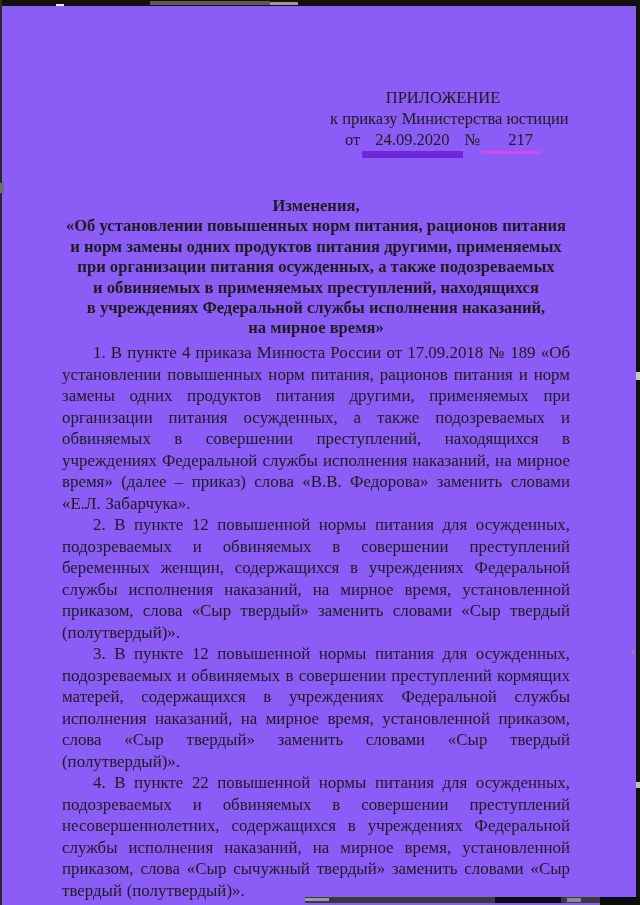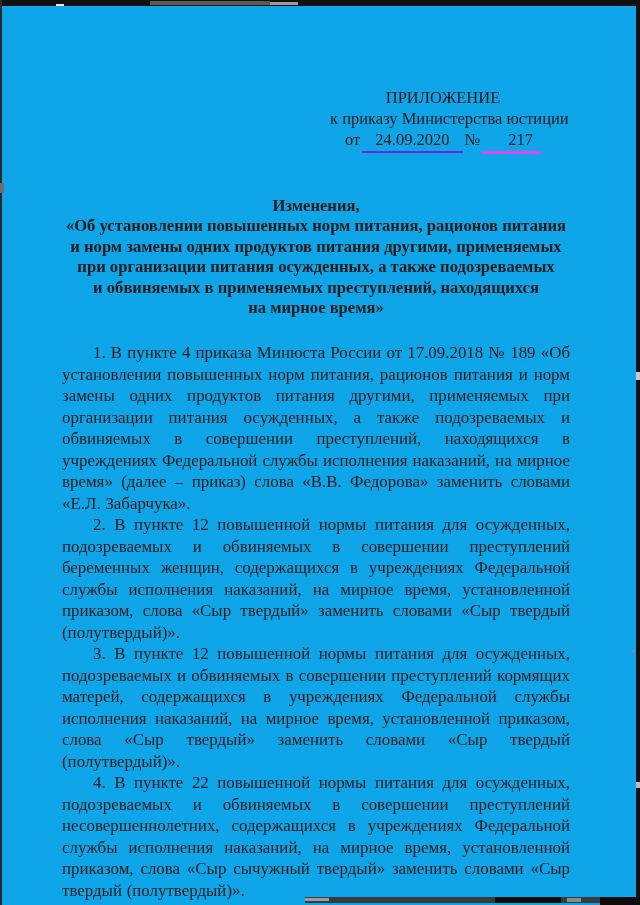--- a/index.html
+++ b/index.html
@@ -1,20 +1,20 @@
 <!DOCTYPE html>
 <html lang="ru"><head>
 <meta charset="utf-8">
 <style>
   html, body { margin: 0; padding: 0; background: #ffffff; }
   .page {
     position: relative;
     width: 640px;
     height: 905px;
-    background: #0ea5e9;
+    background: #8b5cf6;
     overflow: hidden;
     font-family: "Liberation Serif", "DejaVu Serif", serif;
     color: #1c1c1c;
   }
   
   .scan-bar-top {
     position: absolute; top: 0; left: 0; width: 640px; height: 6px;
     background: #101010;
   }
   .scan-bar-top .seg1 { position: absolute; left: 150px; top: 1px; width: 120px; height: 4px; background: #5a5a5a; }
@@ -41,21 +41,21 @@
   .scan-corner-br { position: absolute; left: 600px; top: 897px; width: 40px; height: 8px; background: #0c0c0c; }
   .scan-speck { position: absolute; left: 632px; top: 650px; width: 2px; height: 3px; background: #8a8a8a; }
 
   
   .appendix {
     position: absolute; top: 87px; left: 330px; width: 226px;
     font-size: 16.5px; line-height: 21px; text-align: center; white-space: nowrap;
   }
   .appendix .date-line { margin-top: 0; }
   .u-date {
-    display: inline-block; border-bottom: 2px solid #6d28d9;
+    display: inline-block; border-bottom: 7px solid #6d28d9;
     padding: 0 13px 1px 13px; margin: 0 2px; text-align: center;
   }
   .u-num {
     display: inline-block; border-bottom: 3px solid #d946ef;
     padding: 0 8px 1px 26px; margin-left: 2px;
   }
 
   
   .doc-title {
     position: absolute; top: 196px; left: 62px; width: 508px;
@@ -103,20 +103,21 @@
       <span>от</span><span class="u-date">24.09.2020</span><span>№</span><span class="u-num">217</span>
     </div>
   </div>
 
   <div class="doc-title">
     <div>Изменения,</div>
     <div>«Об установлении повышенных норм питания, рационов питания</div>
     <div>и норм замены одних продуктов питания другими, применяемых</div>
     <div>при организации питания осужденных, а также подозреваемых</div>
     <div>и обвиняемых в применяемых преступлений, находящихся</div>
+    <div>в учреждениях Федеральной службы исполнения наказаний,</div>
     <div>на мирное время»</div>
   </div>
 
   <div class="doc-body">
     <p>1. В пункте 4 приказа Минюста России от 17.09.2018 № 189 «Об установлении повышенных норм питания, рационов питания и норм замены одних продуктов питания другими, применяемых при организации питания осужденных, а также подозреваемых и обвиняемых в совершении преступлений, находящихся в учреждениях Федеральной службы исполнения наказаний, на мирное время» (далее – приказ) слова «В.В. Федорова» заменить словами «Е.Л. Забарчука».</p>
     <p>2. В пункте 12 повышенной нормы питания для осужденных, подозреваемых и обвиняемых в совершении преступлений беременных женщин, содержащихся в учреждениях Федеральной службы исполнения наказаний, на мирное время, установленной приказом, слова «Сыр твердый» заменить словами «Сыр твердый (полутвердый)».</p>
     <p>3. В пункте 12 повышенной нормы питания для осужденных, подозреваемых и обвиняемых в совершении преступлений кормящих матерей, содержащихся в учреждениях Федеральной службы исполнения наказаний, на мирное время, установленной приказом, слова «Сыр твердый» заменить словами «Сыр твердый (полутвердый)».</p>
     <p>4. В пункте 22 повышенной нормы питания для осужденных, подозреваемых и обвиняемых в совершении преступлений несовершеннолетних, содержащихся в учреждениях Федеральной службы исполнения наказаний, на мирное время, установленной приказом, слова «Сыр сычужный твердый» заменить словами «Сыр твердый (полутвердый)».</p>
     <p>5. В нормах замены одних продуктов питания другими при организации питания осужденных, подозреваемых и обвиняемых в совершении преступлений, находящихся в учреждениях Федеральной службы исполнения наказаний, на мирное время, установленных приказом:</p>
   </div>

